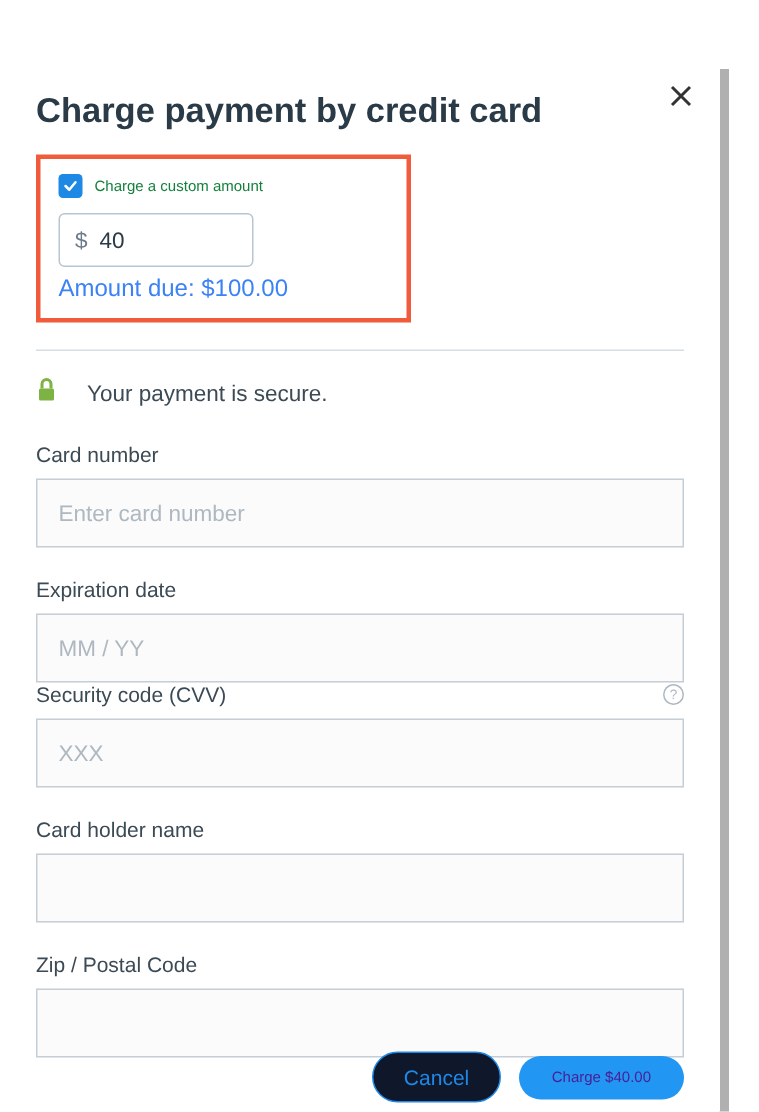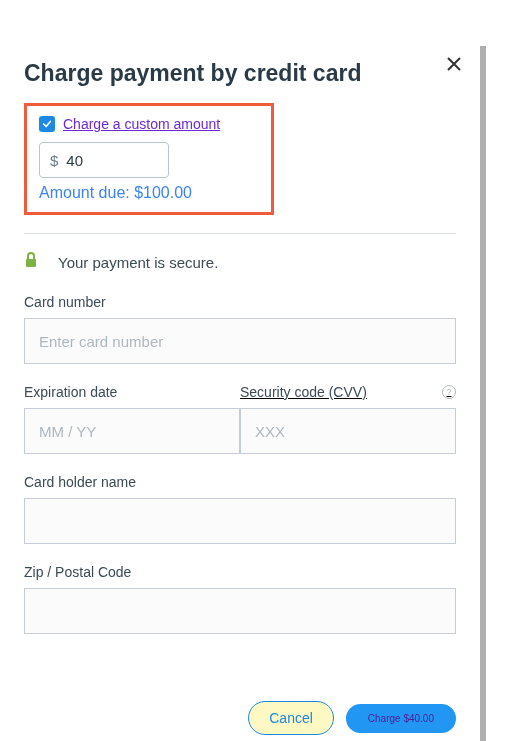--- a/index.html
+++ b/index.html
@@ -58,23 +58,22 @@
       display: flex;
       align-items: center;
       justify-content: center;
       cursor: pointer;
     }
     .checkbox svg {
       width: 10px;
       height: 10px;
     }
     .checkbox-label {
-      font-size: 14px;
-      color: #6d28d9;
-      text-decoration: underline;
+      font-size: 10px;
+      color: #15803d;
     }
     .amount-input-wrap {
       display: flex;
       align-items: center;
       border: 1px solid #b8c6d1;
       border-radius: 4px;
       width: 130px;
       height: 36px;
       padding: 0 10px;
       margin-bottom: 6px;
@@ -131,20 +130,21 @@
       padding: 0 14px;
       font-size: 15px;
       color: #333;
       outline: none;
     }
     .field-input::placeholder {
       color: #aeb8c0;
     }
     .row-two {
       display: flex;
+      flex-direction: column;
     }
     .col {
       flex: 1;
     }
     .label-with-help {
       display: flex;
       align-items: center;
       justify-content: space-between;
     }
     .help-icon {
@@ -161,21 +161,21 @@
     }
     .footer {
       position: absolute;
       bottom: 20px;
       right: 24px;
       display: flex;
       gap: 12px;
       align-items: center;
     }
     .btn-cancel {
-      background: #fef9c3;
+      background: #0f172a;
       border: 1px solid #1e88e5;
       color: #1e88e5;
       border-radius: 20px;
       padding: 8px 20px;
       font-size: 14px;
       cursor: pointer;
     }
     .btn-charge {
       background: #2196f3;
       border: none;
@@ -231,21 +231,21 @@
     <label class="field-label">Card number</label>
     <input class="field-input" placeholder="Enter card number" style="">
   </div>
 
   <div class="row-two field-group">
     <div class="col">
       <label class="field-label">Expiration date</label>
       <input class="field-input" placeholder="MM / YY" style="">
     </div>
     <div class="col">
-      <div class="label-with-help" style="margin-bottom:8px;text-decoration:underline;">
+      <div class="label-with-help" style="margin-bottom:8px;">
         <label class="field-label" style="margin-bottom:0;">Security code (CVV)</label>
         <span class="help-icon">?</span>
       </div>
       <input class="field-input" placeholder="XXX" style="">
     </div>
   </div>
 
   <div class="field-group">
     <label class="field-label">Card holder name</label>
     <input class="field-input" placeholder="" style="">

